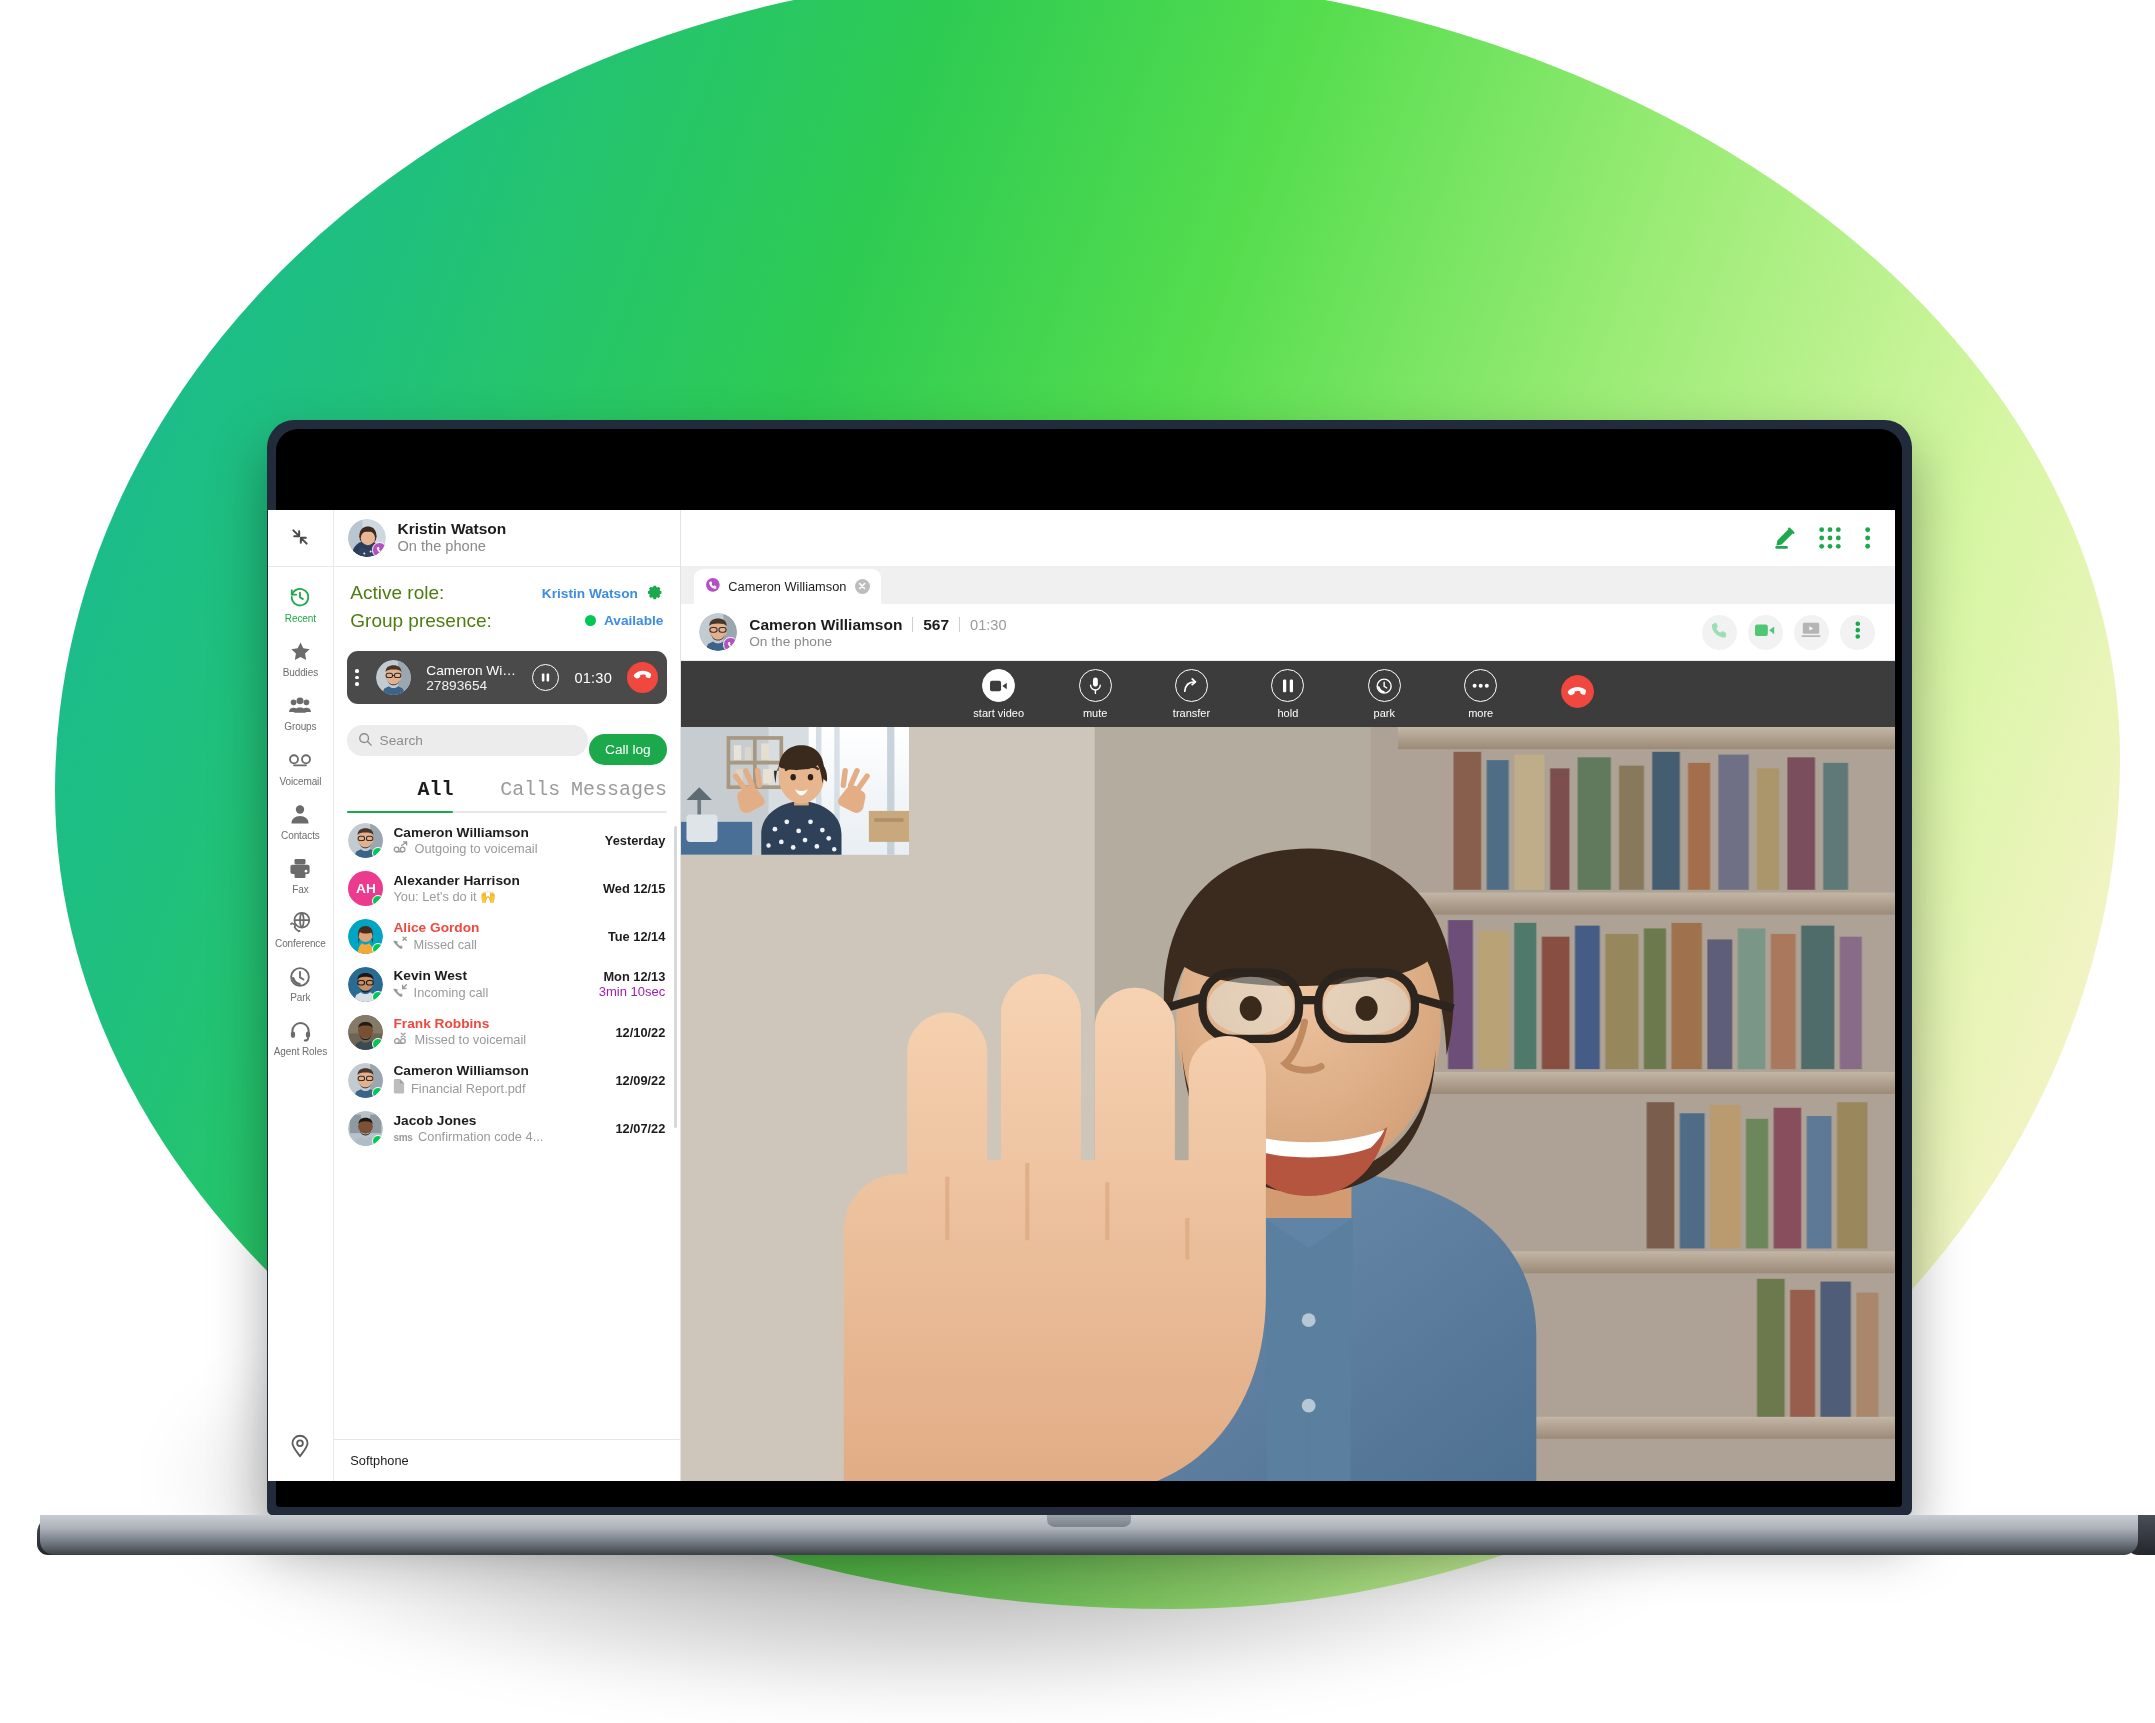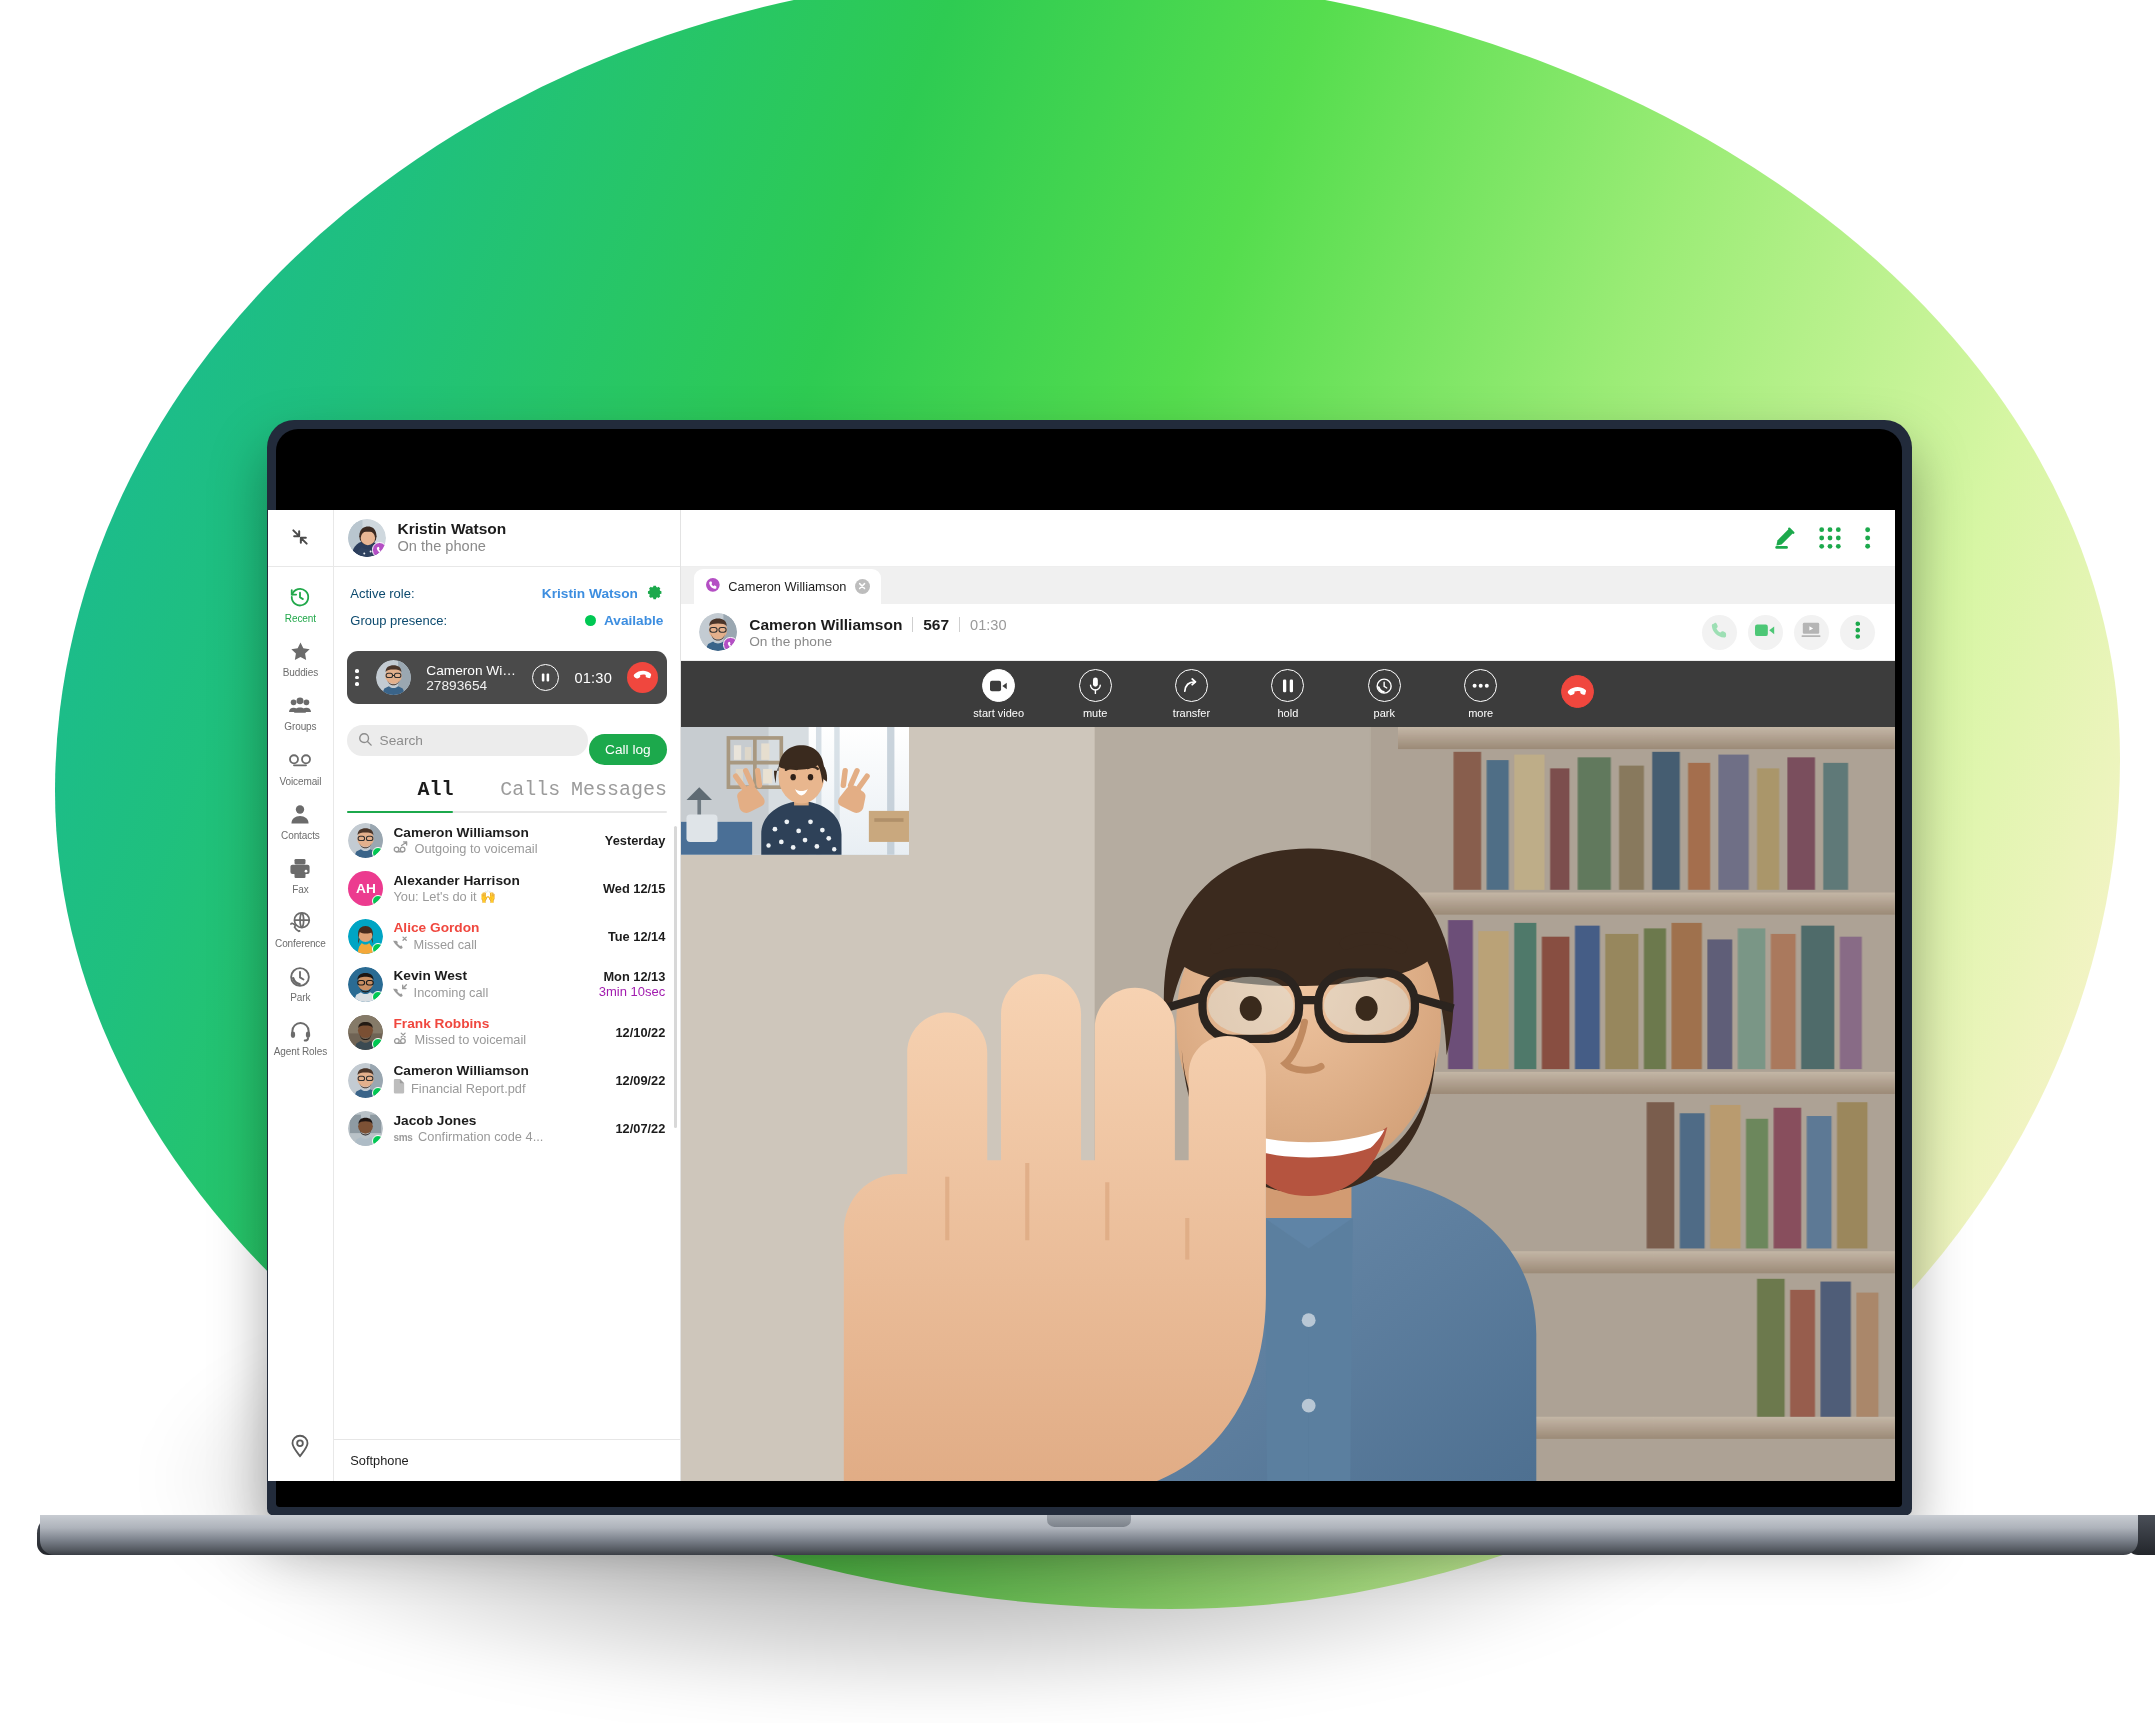--- a/index.html
+++ b/index.html
@@ -109,21 +109,21 @@
   .avatar .ph { width:100%; height:100%; display:block; }
   .badge-dot {
     position:absolute; right:-0.9px; bottom:-0.9px; border-radius:50%;
     border:1.8px solid #fff; display:flex; align-items:center; justify-content:center;
   }
   .me-name { font-size:15.5px; font-weight:700; color:#1c1c1c; line-height:1.15; }
   .me-status { font-size:14.6px; color:#8a8a8a; line-height:1.2; }
 
   .roles { padding:12.8px 16.4px 5.5px; }
   .role-row { display:flex; align-items:center; justify-content:space-between; height:27.4px; }
-  .role-label { font-size:13px; color:#0c4a6e; }
+  .role-label { font-size:19px; color:#4d7c0f; }
   .role-val { font-size:13.7px; font-weight:700; color:#3d8ee0; }
   .role-right { display:flex; align-items:center; gap:8.2px; }
   .presence-dot { width:11px; height:11px; border-radius:50%; background:#00c853; display:inline-block; }
 
   .callcard {
     margin:11px 12.8px 0; background:#4a4a4a; border-radius:11px; height:53px;
     display:flex; align-items:center; gap:15px; padding:0 9.1px 0 5.5px; color:#fff;
   }
   .grip { display:flex; flex-direction:column; gap:2.7px; padding:0 2.7px; cursor:grab; }
   .grip i { width:3.7px; height:3.7px; border-radius:50%; background:#fff; display:block; }

